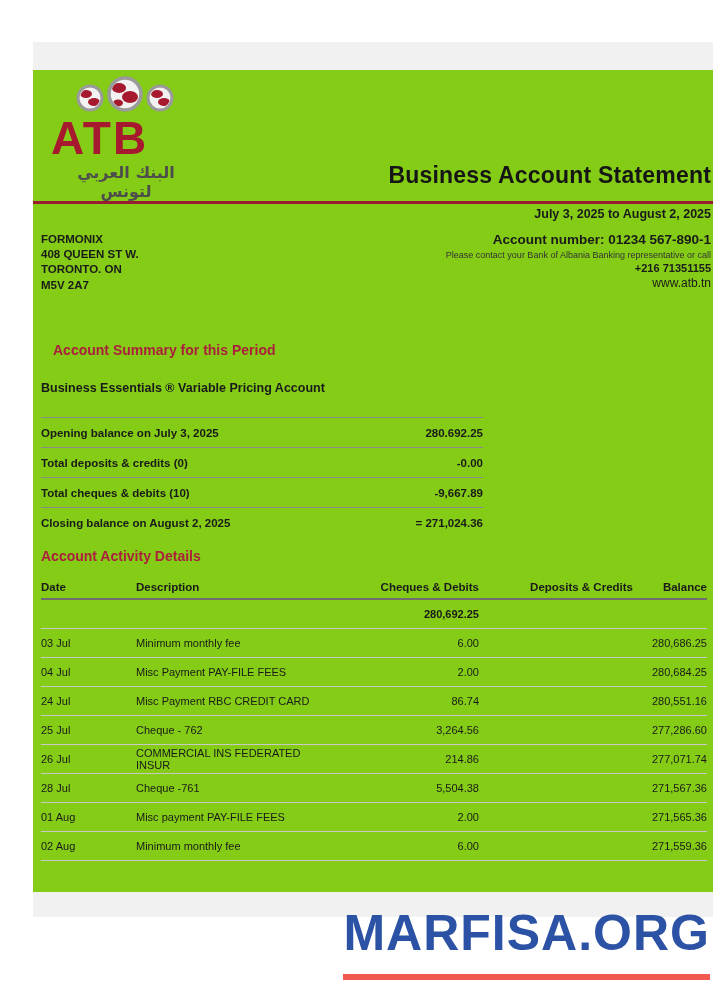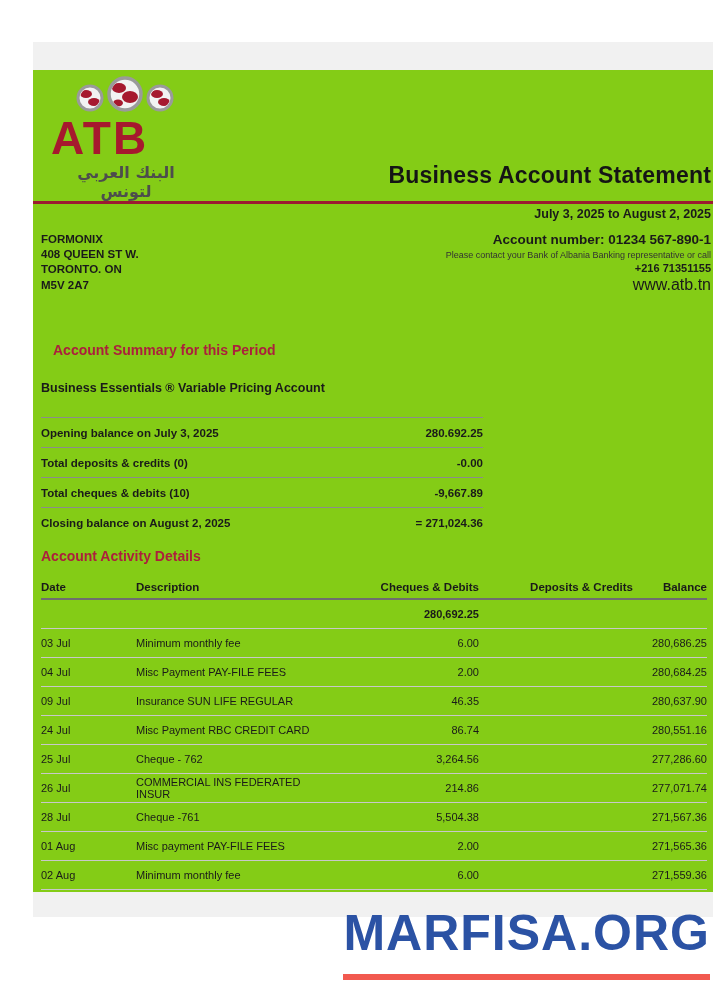--- a/index.html
+++ b/index.html
@@ -24,21 +24,21 @@
   .period { position:absolute; top:165px; right:2px; font-size:12.5px; font-weight:700; }
 
   
   .info-row { position:absolute; top:190px; left:8px; right:2px; display:flex; justify-content:space-between; }
   .address { font-size:11.5px; font-weight:700; line-height:1.32; }
   .reach { text-align:right; }
   .acct-num { font-size:13.5px; font-weight:700; }
   .reach-head { font-size:11.5px; font-weight:700; margin-top:16px; }
   .reach-line { font-size:9px; color:#333; margin-top:3px; }
   .reach-phone { font-size:11px; font-weight:700; margin-top:2px; }
-  .reach-web { font-size:16px; margin-top:2px; }
+  .reach-web { font-size:12px; margin-top:2px; }
 
   
   .sec-heading { font-size:14px; font-weight:700; color:#AC1F3D; }
   .summary-heading { position:absolute; top:300px; left:20px; }
   .product-name { position:absolute; top:339px; left:8px; font-size:12.5px; font-weight:700; }
   .summary-table { position:absolute; top:375px; left:8px; width:442px; border-top:1px solid #8c8c8c; }
   .summary-row { display:flex; justify-content:space-between; align-items:center; height:30px;
                  border-bottom:1px solid #8c8c8c; font-size:11.5px; font-weight:700; }
   .summary-row:last-child { border-bottom:none; }
 
@@ -166,27 +166,20 @@
   </div>
 
   <div class="a-row">
     <div>04 Jul</div>
     <div>Misc Payment PAY-FILE FEES</div>
     <div class="col-r">2.00</div>
     <div class="col-r"></div>
     <div class="col-r">280,684.25</div>
   </div>
 
-  <div class="a-row">
-    <div>09 Jul</div>
-    <div>Insurance SUN LIFE REGULAR</div>
-    <div class="col-r">46.35</div>
-    <div class="col-r"></div>
-    <div class="col-r">280,637.90</div>
-  </div>
 
   <div class="a-row">
     <div>24 Jul</div>
     <div>Misc Payment RBC CREDIT CARD</div>
     <div class="col-r">86.74</div>
     <div class="col-r"></div>
     <div class="col-r">280,551.16</div>
   </div>
 
   <div class="a-row">

